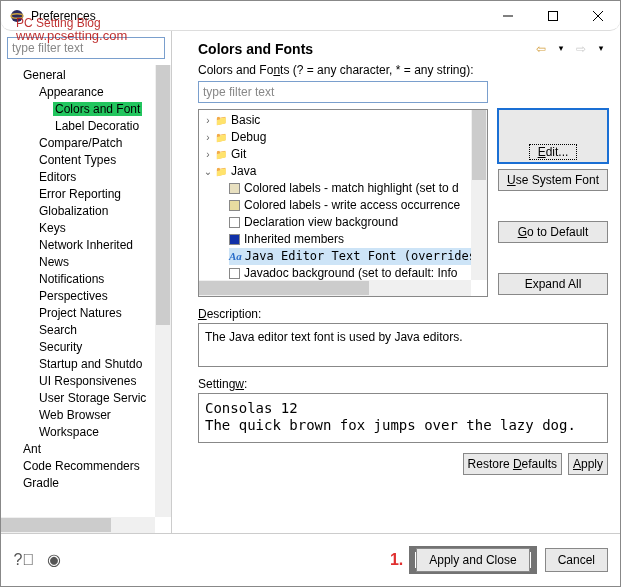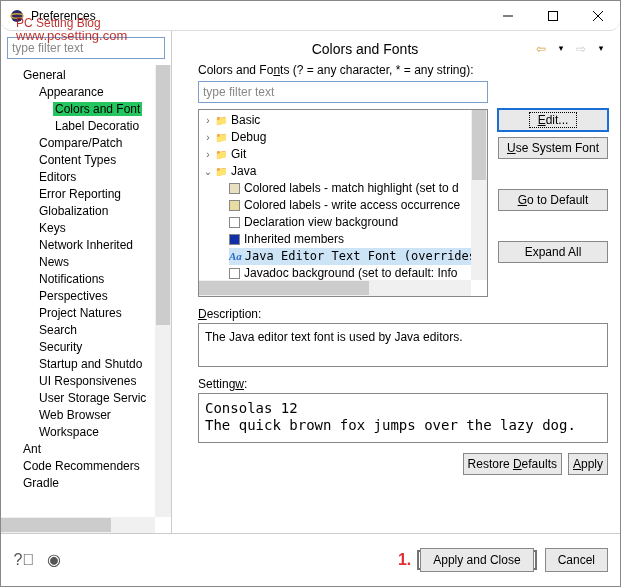--- a/index.html
+++ b/index.html
@@ -22,21 +22,21 @@
 .tree .scrollbar-v .thumb { position: absolute; left: 1px; right: 1px; top: 0; height: 260px; background: #ccc; }
 .tree .scrollbar-h { position: absolute; left: 0; bottom: 0; right: 16px; height: 16px; background: #f0f0f0; }
 .tree .scrollbar-h .thumb { position: absolute; top: 1px; bottom: 1px; left: 0; width: 110px; background: #ccc; }
 .tree ul { list-style: none; padding-left: 16px; }
 .tree li { white-space: nowrap; overflow: hidden; line-height: 17px; position: relative; }
 .tree li.selected > span.label { background: #22c55e; }
 .tree li > span.label { padding: 0 2px; }
 
 .right-panel { flex: 1; padding: 10px 12px 6px 14px; display: flex; flex-direction: column; }
 .header-row { display: flex; align-items: center; margin-bottom: 6px; }
-.header-row h2 { font-size: 14px; font-weight: 400; flex: 1; text-align: center; }
+.header-row h2 { font-size: 14px; font-weight: 700; flex: 1; }
 .header-row .nav { display: flex; gap: 4px; }
 .arrow-btn { width: 18px; height: 16px; display: flex; align-items: center; justify-content: center; color: #d4a040; }
 .arrow-btn.disabled { color: #ccc; }
 .menu-dot { width: 14px; height: 14px; display: flex; align-items: center; justify-content: center; font-size: 9px; }
 
 .hint { margin-bottom: 4px; }
 .hint .u { text-decoration: underline; }
 .right-panel .filter-box { margin: 0 0 6px 0; width: 290px; }
 
 .mid-row { display: flex; gap: 10px; }
@@ -52,37 +52,37 @@
 .font-tree .scrollbar-v { position: absolute; right: 0; top: 0; width: 16px; bottom: 16px; background: #f0f0f0; }
 .font-tree .scrollbar-v .thumb { position: absolute; left: 1px; right: 1px; top: 0; height: 70px; background: #ccc; }
 .font-tree .scrollbar-h { position: absolute; left: 0; bottom: 0; right: 16px; height: 16px; background: #f0f0f0; }
 .font-tree .scrollbar-h .thumb { position: absolute; top: 1px; bottom: 1px; left: 0; width: 170px; background: #ccc; }
 
 .btn-col { display: flex; flex-direction: column; gap: 6px; width: 110px; }
 .btn { border: 1px solid #888; background: #e9e9e9; padding: 3px 4px; text-align: center; }
 .btn .u { text-decoration: underline; }
 .btn.disabled { color: #999; }
 .btn.focused { outline: 2px solid #1a6fd4; outline-offset: -1px; }
-.btn.focused .inner { outline: 1px dotted #000; display: inline-block; padding: 0 8px; }
+.btn.focused .inner { outline: 1px dotted #000; display: inline-block; padding: 0 8px; margin-top: 32px; }
 
 .spacer { height: 18px; }
 
 .section-label { margin-top: 10px; }
 .section-label .u { text-decoration: underline; }
 .desc-box { border: 1px solid #888; padding: 6px; margin-top: 2px; height: 44px; }
 .preview-box { border: 1px solid #888; padding: 6px; margin-top: 2px; height: 50px; font-family: Consolas, monospace; font-size: 14px; line-height: 17px; }
 
 .lower-btns { display: flex; justify-content: flex-end; gap: 6px; margin-top: 10px; }
 
 .bottom-bar { border-top: 1px solid #ccc; height: 52px; display: flex; align-items: center; padding: 0 12px; }
 .bottom-bar .help-icon, .bottom-bar .rec-icon { width: 22px; height: 22px; display: flex; align-items: center; justify-content: center; margin-right: 8px; color: #555; font-size: 16px; }
 .bottom-bar .spacer-flex { flex: 1; }
 .bottom-bar .btn { padding: 4px 12px; }
 .red-num { color: #e03030; font-weight: bold; margin-right: 6px; font-size: 16px; }
-.red-box { border: 2px solid #737373; padding: 1px; display: inline-block; }
+.red-box { border: 6px solid #737373; padding: 1px; display: inline-block; }
 </style>
 </head>
 <body>
 
 <div class="watermark">
   <span>PC Setting Blog</span>
   <span class="url">www.pcsetting.com</span>
 </div>
 
 <div class="titlebar">

